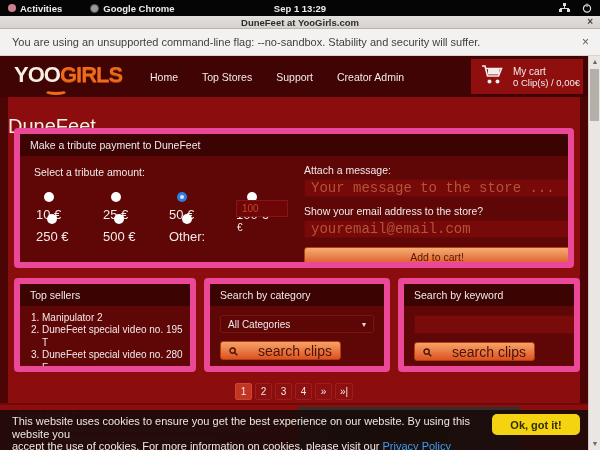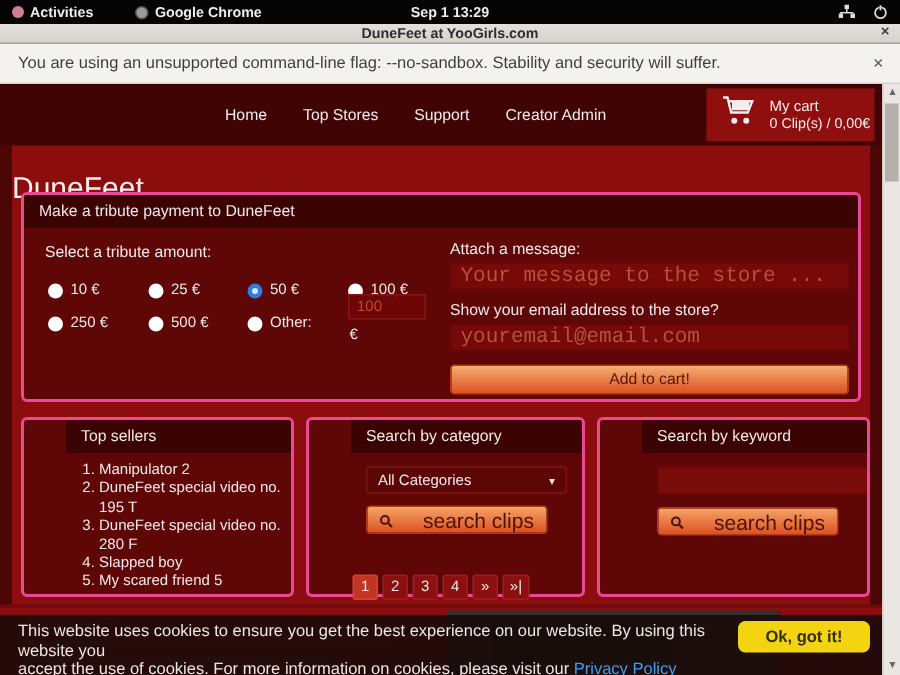--- a/index.html
+++ b/index.html
@@ -48,29 +48,29 @@
   .cartbox { position:absolute; right:5px; top:3px; width:112px; height:35px; background:#8f0e0e;
     display:flex; align-items:center; gap:8px; padding-left:10px; color:#f4eded; }
   .cart-lines { display:flex; flex-direction:column; line-height:11px; }
   .cart-title { font-size:10px; }
   .cart-sub { font-size:9.5px; }
 
   
   .page { position:absolute; top:41px; left:8px; width:572px; height:353px; background:#8b0d0d; }
   .page-title { text-align:left; padding-top:18px; font-size:20px; color:#f4efeb; }
 
-  .panel { background:#5f0606; border:2px solid #ec4899; border-radius:4px; overflow:hidden; }
+  .panel { background:#5f0606; border:6px solid #ec4899; border-radius:4px; overflow:hidden; }
   .panel-head { background:#3c0303; color:#efe9e9; font-size:10.5px; padding:5px 10px; }
 
   .tribute { position:absolute; left:6px; top:31px; width:560px; height:140px; }
   .trib-body { position:relative; height:118px; }
 
   .amount-label { position:absolute; left:14px; top:10px; font-size:10.5px; color:#f1eaea; }
   .radio-cell { position:absolute; display:flex; align-items:center; gap:5px;
-    font-size:10px; color:#f1eaea; }
+    font-size:13px; color:#f1eaea;flex-direction:column; }
   .radio { width:10px; height:10px; border-radius:50%; background:#fdfdfd; position:relative; flex:0 0 auto; }
   .radio.checked { background:#2f7de1; }
   .radio.checked::after { content:""; position:absolute; left:3px; top:3px; width:4px; height:4px;
     border-radius:50%; background:#d8e8fb; }
   .other-input { position:absolute; left:216px; top:44px; width:52px; height:17px; background:#6d0707;
     border:1px solid #8a1515; color:#c4452c; font-size:10px; padding:0 5px;
     font-family:"Liberation Sans", sans-serif; }
   .euro-under { position:absolute; left:217px; top:66px; font-size:10px; color:#f1eaea; }
 
   .right-col { position:absolute; left:284px; top:0; width:266px; }
@@ -78,21 +78,21 @@
   .field-label.bold { font-weight:normal; }
   .txt-input { width:100%; height:18px; background:#770909; border:1px solid #690606;
     color:#e7d9d4; font-size:14px; padding:0 6px; margin-top:3px;
     font-family:Liberation Mono, monospace; }
   .txt-input::placeholder { color:#b3543a; opacity:1; }
   .add-btn { width:100%; height:20px; margin-top:9px; border:1px solid #b23d11; border-radius:3px;
     background:linear-gradient(#f5ae73,#dd5121); color:#5a1505; font-size:10.5px;
     font-family:"Liberation Sans", sans-serif; cursor:pointer; }
 
   .panels { position:absolute; left:6px; top:181px; display:flex; gap:8px; }
-  .panel.small { height:120px;padding-left:28px; }
+  .panel.small { height:94px; }
   .p-sellers { width:182px; }
   .p-cat { width:186px; }
   .p-key { width:182px; }
   .sellers-list { margin:6px 0 0 22px; font-size:10px; color:#f2eaea; line-height:12.4px; }
   .cat-select { margin:9px 10px 0; height:18px; background:#5c0606; border:1px solid #7d1414;
     border-radius:2px; color:#f2eaea; font-size:10px; display:flex; align-items:center;
     padding:0 7px; justify-content:space-between; cursor:pointer; }
   .caret { font-size:8px; color:#e8dcdc; }
   .search-btn { margin:8px 0 0 10px; height:19px; padding:0 8px; border:1px solid #b23d11; border-radius:3px;
     background:linear-gradient(#f5a468,#dd5121); color:#4c1205; font-size:14px;
@@ -172,20 +172,24 @@
   </div>
 
   <div class="warnbar">
     <span>You are using an unsupported command-line flag: --no-sandbox. Stability and security will suffer.</span>
     <span class="warn-close">×</span>
   </div>
 
   <div class="viewport">
 
     <div class="site-header">
+      <div class="logo">
+        <span class="p1">YOO</span><span class="p2">GIRLS</span>
+        <span class="smile"></span>
+      </div>
       <div class="nav">
         <span>Home</span>
         <span>Top Stores</span>
         <span>Support</span>
         <span>Creator Admin</span>
       </div>
       <div class="cartbox">
         <span>
           <svg width="24" height="22" viewBox="0 0 24 22">
               <g stroke="#f4eded" stroke-width="1.6" fill="none">

